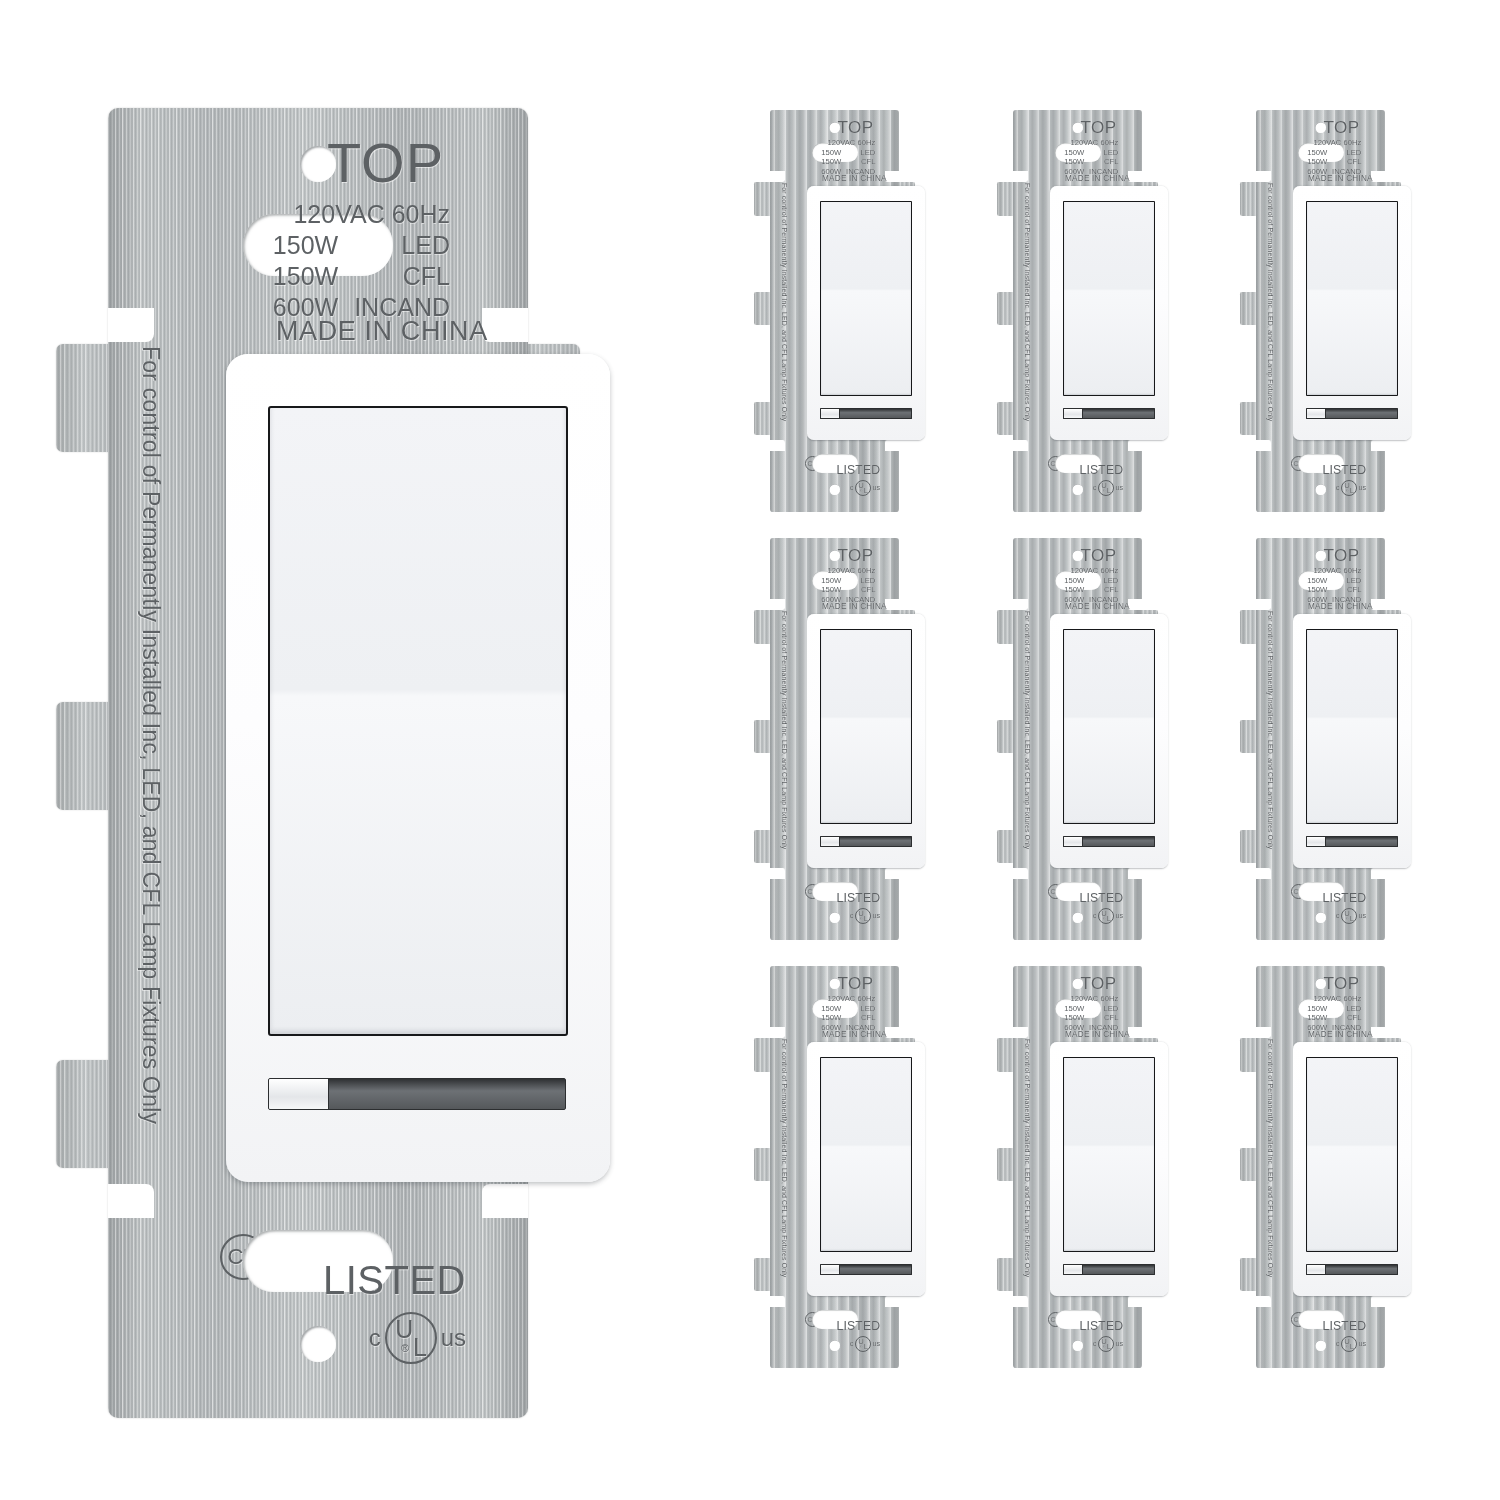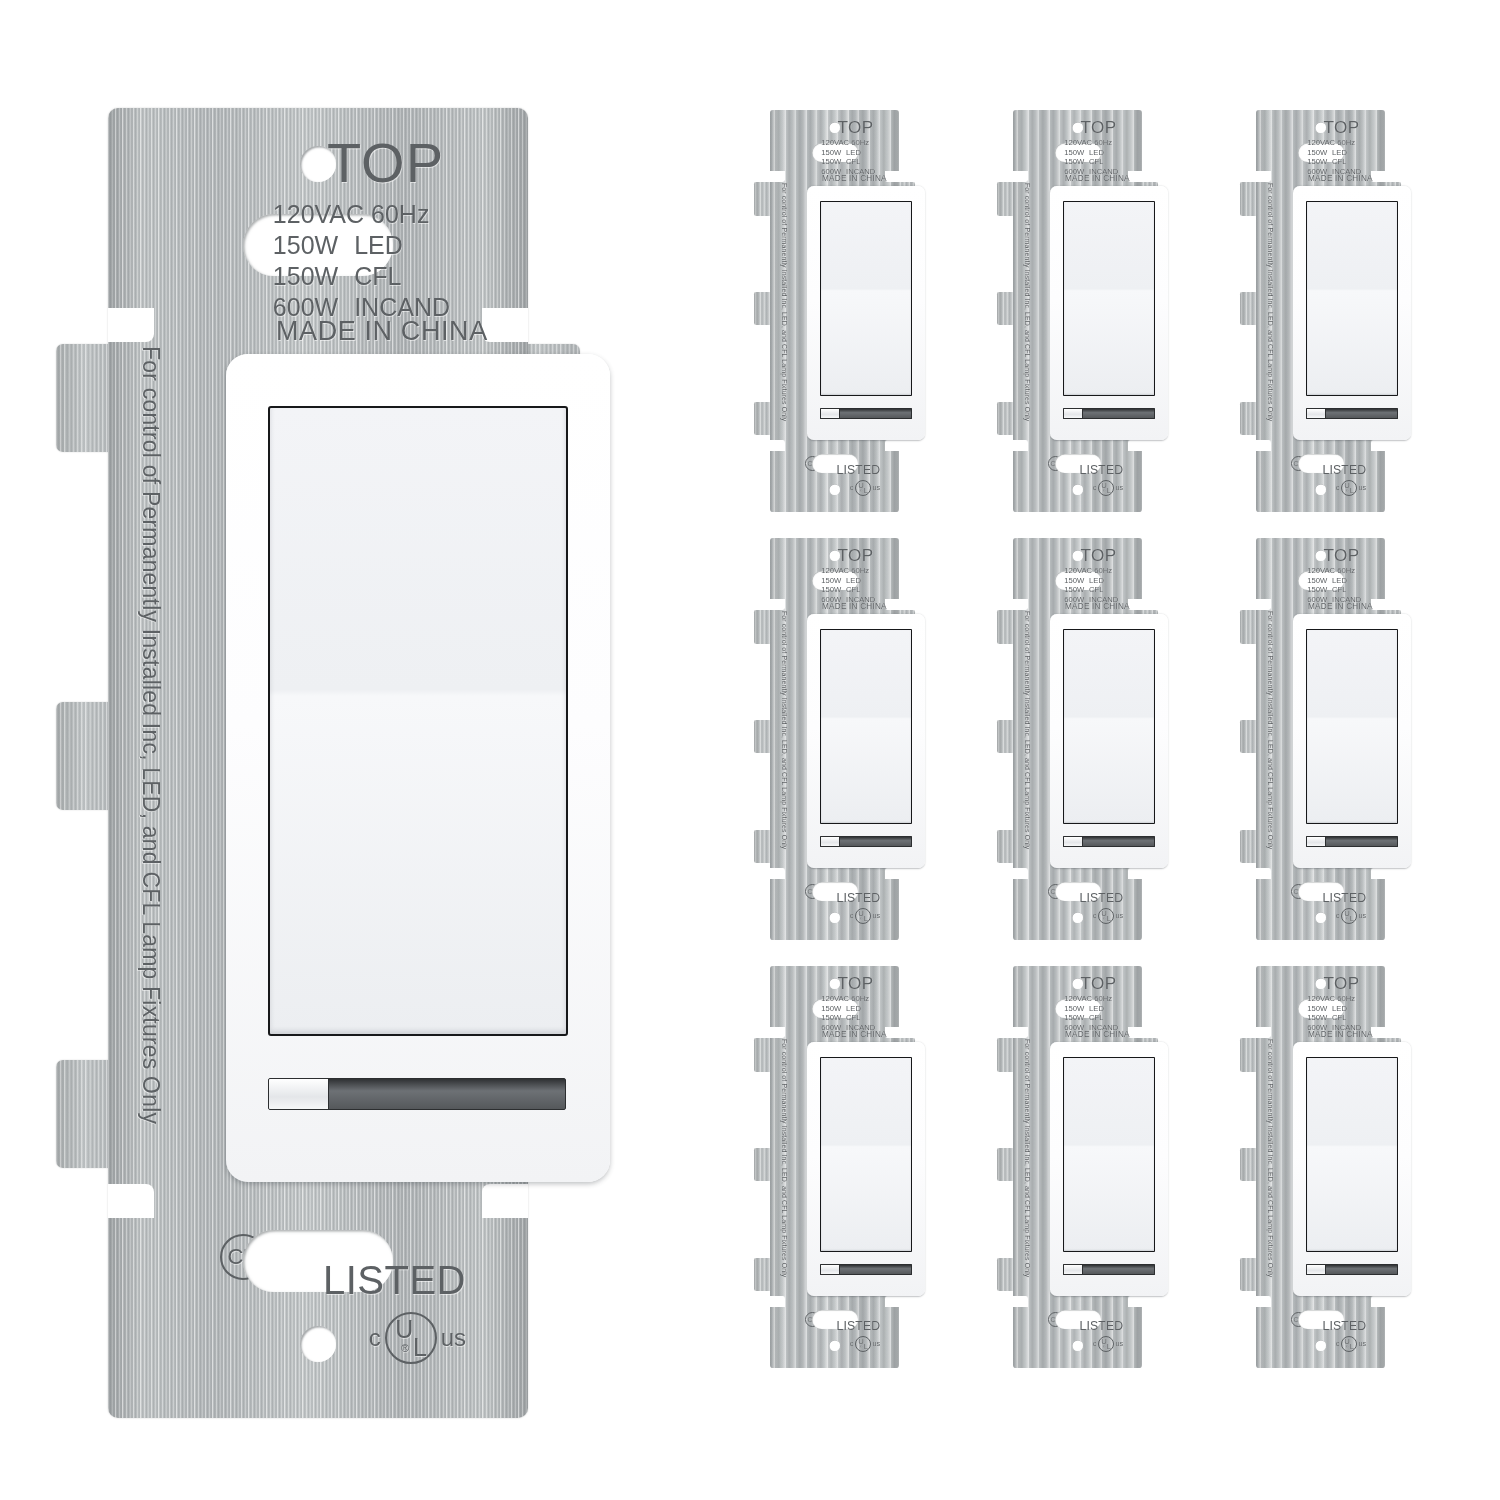--- a/index.html
+++ b/index.html
@@ -97,21 +97,21 @@
     position:absolute;
     right:calc(78px * var(--u));
     top:calc(92px * var(--u));
     display:grid;
     grid-template-columns:auto auto;
     column-gap:calc(16px * var(--u));
     row-gap:calc(2px * var(--u));
     font-size:calc(25px * var(--u));
     color:#5d6164;
     text-shadow:calc(0.5px * var(--u)) calc(0.5px * var(--u)) 0 rgba(255,255,255,.5);
-    text-align:left;
+    text-align:right;
     white-space:nowrap;
   }
   .spec-grid .sp-full{grid-column:1 / span 2;}
   .t-made{
     font-size:calc(27px * var(--u));
     letter-spacing:calc(.6px * var(--u));
     left:calc(168px * var(--u));
     top:calc(208px * var(--u));
   }
   .t-listed{

